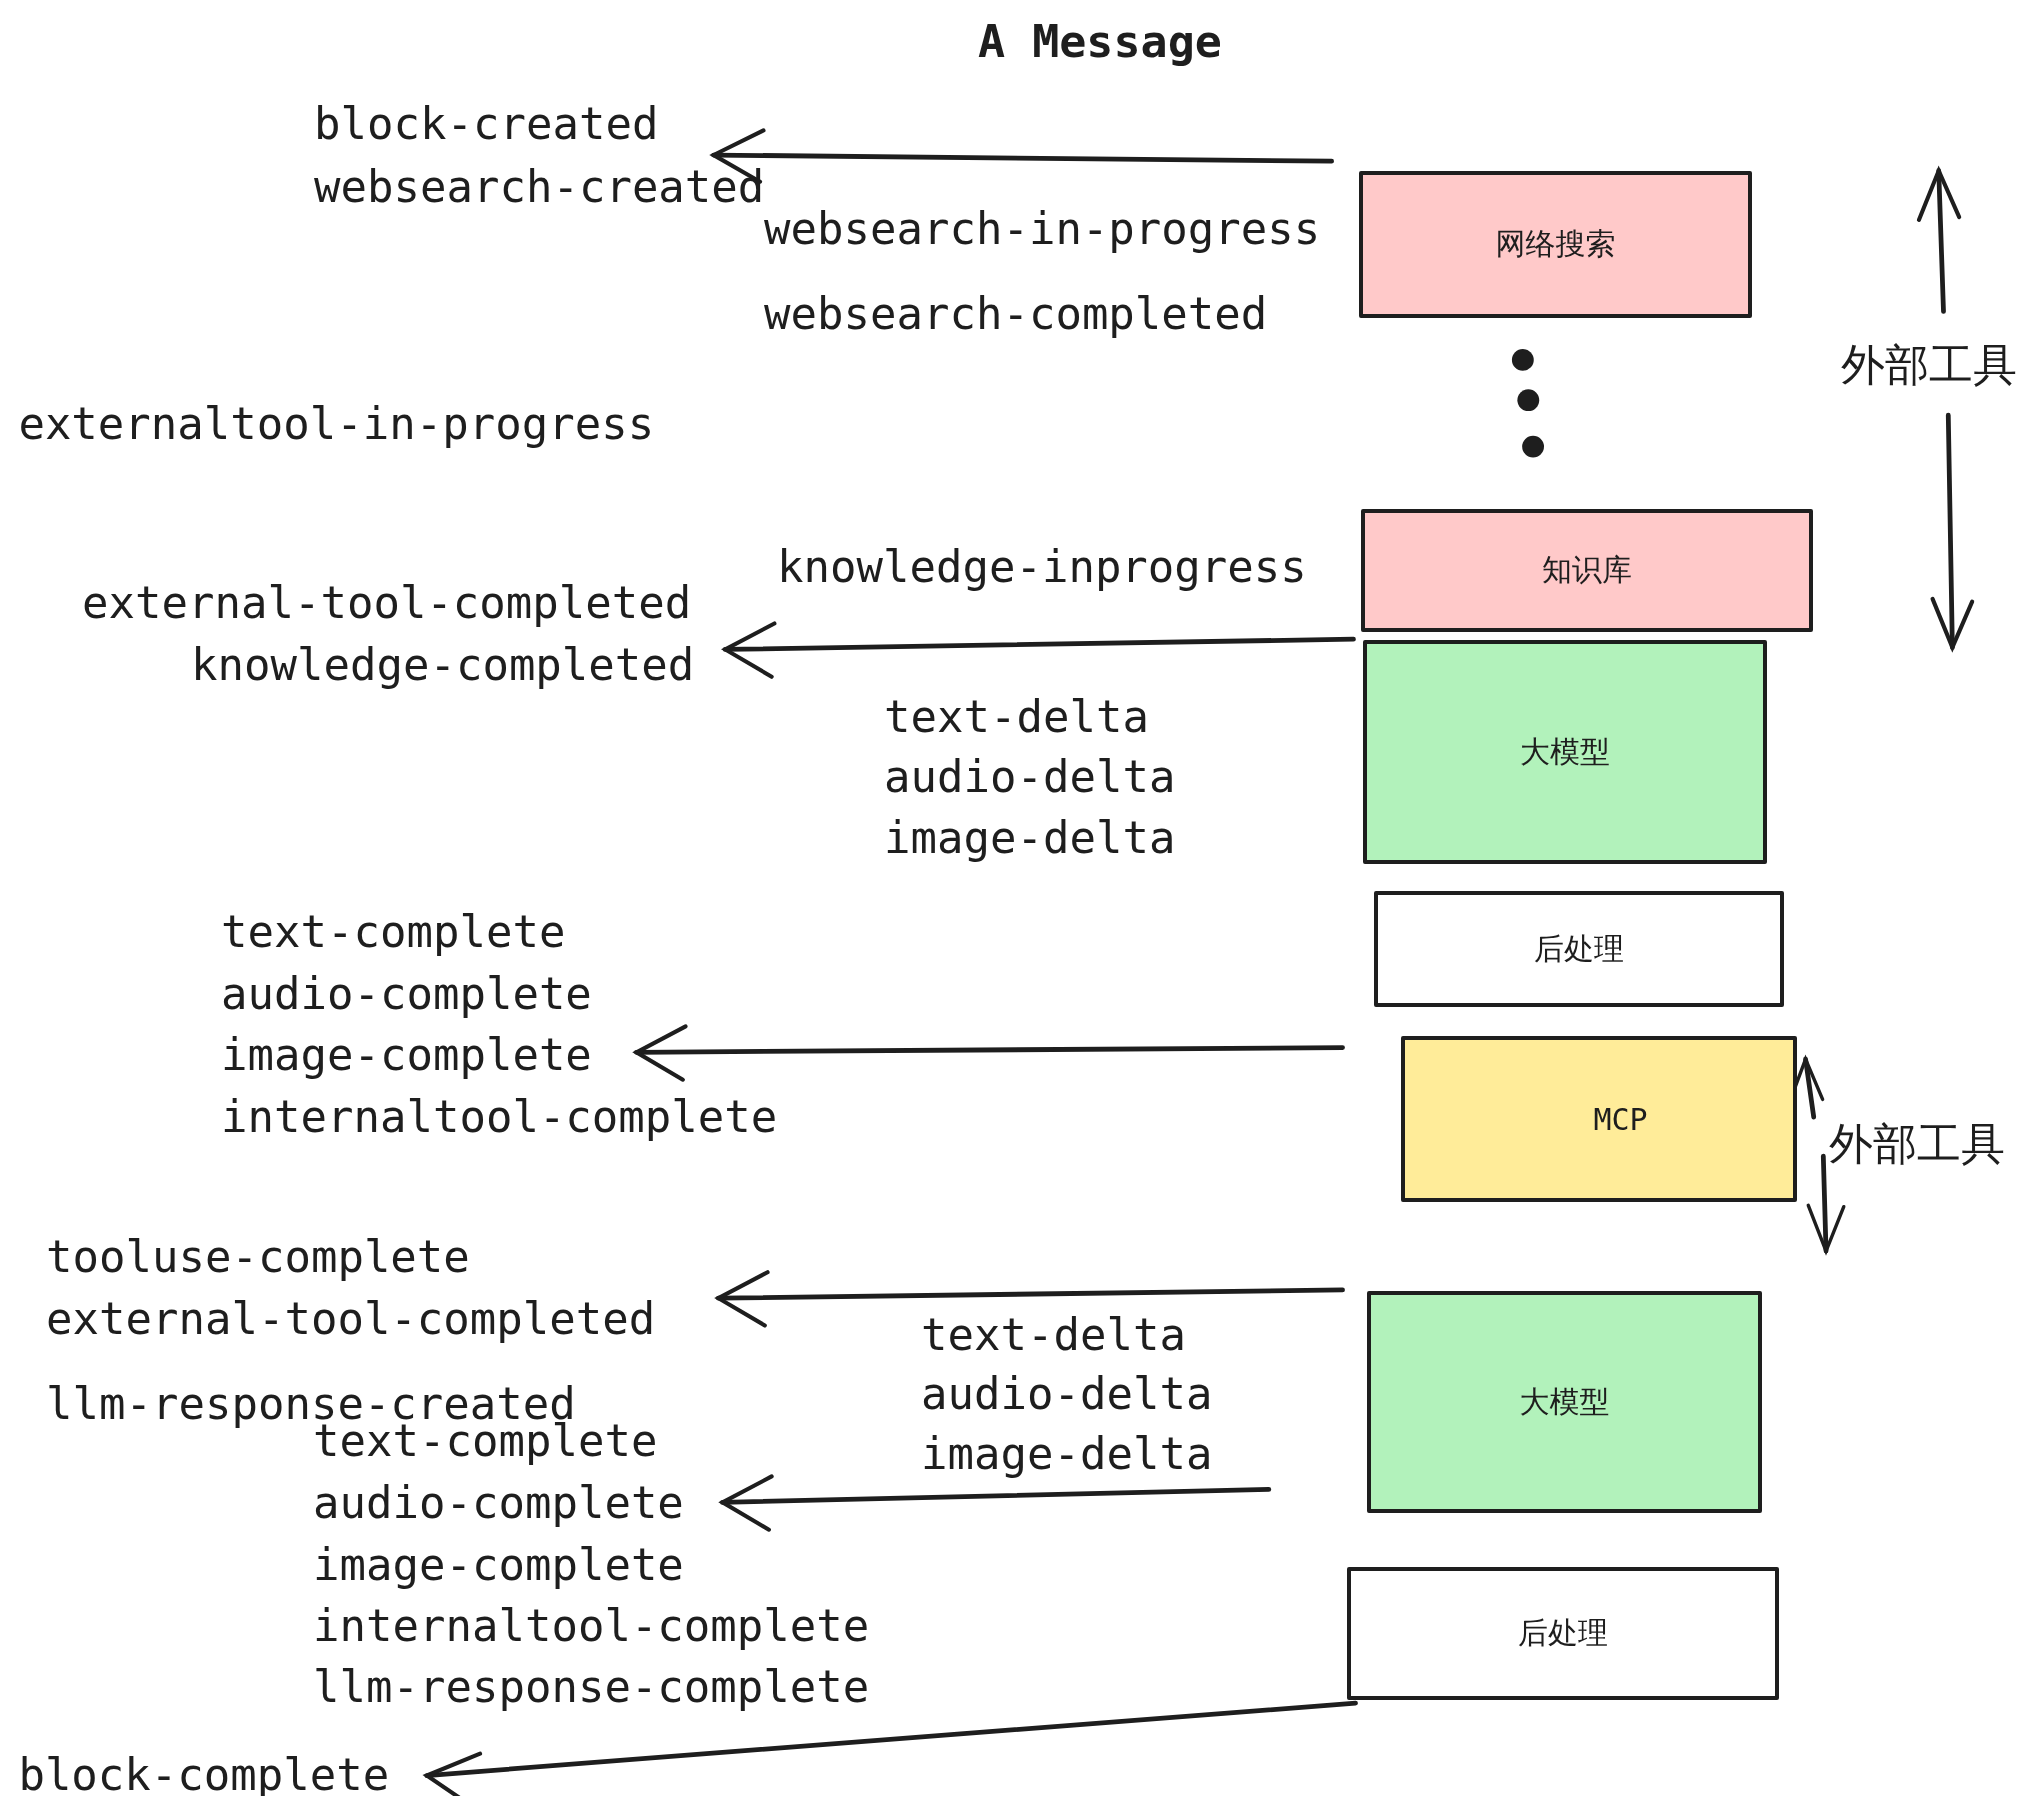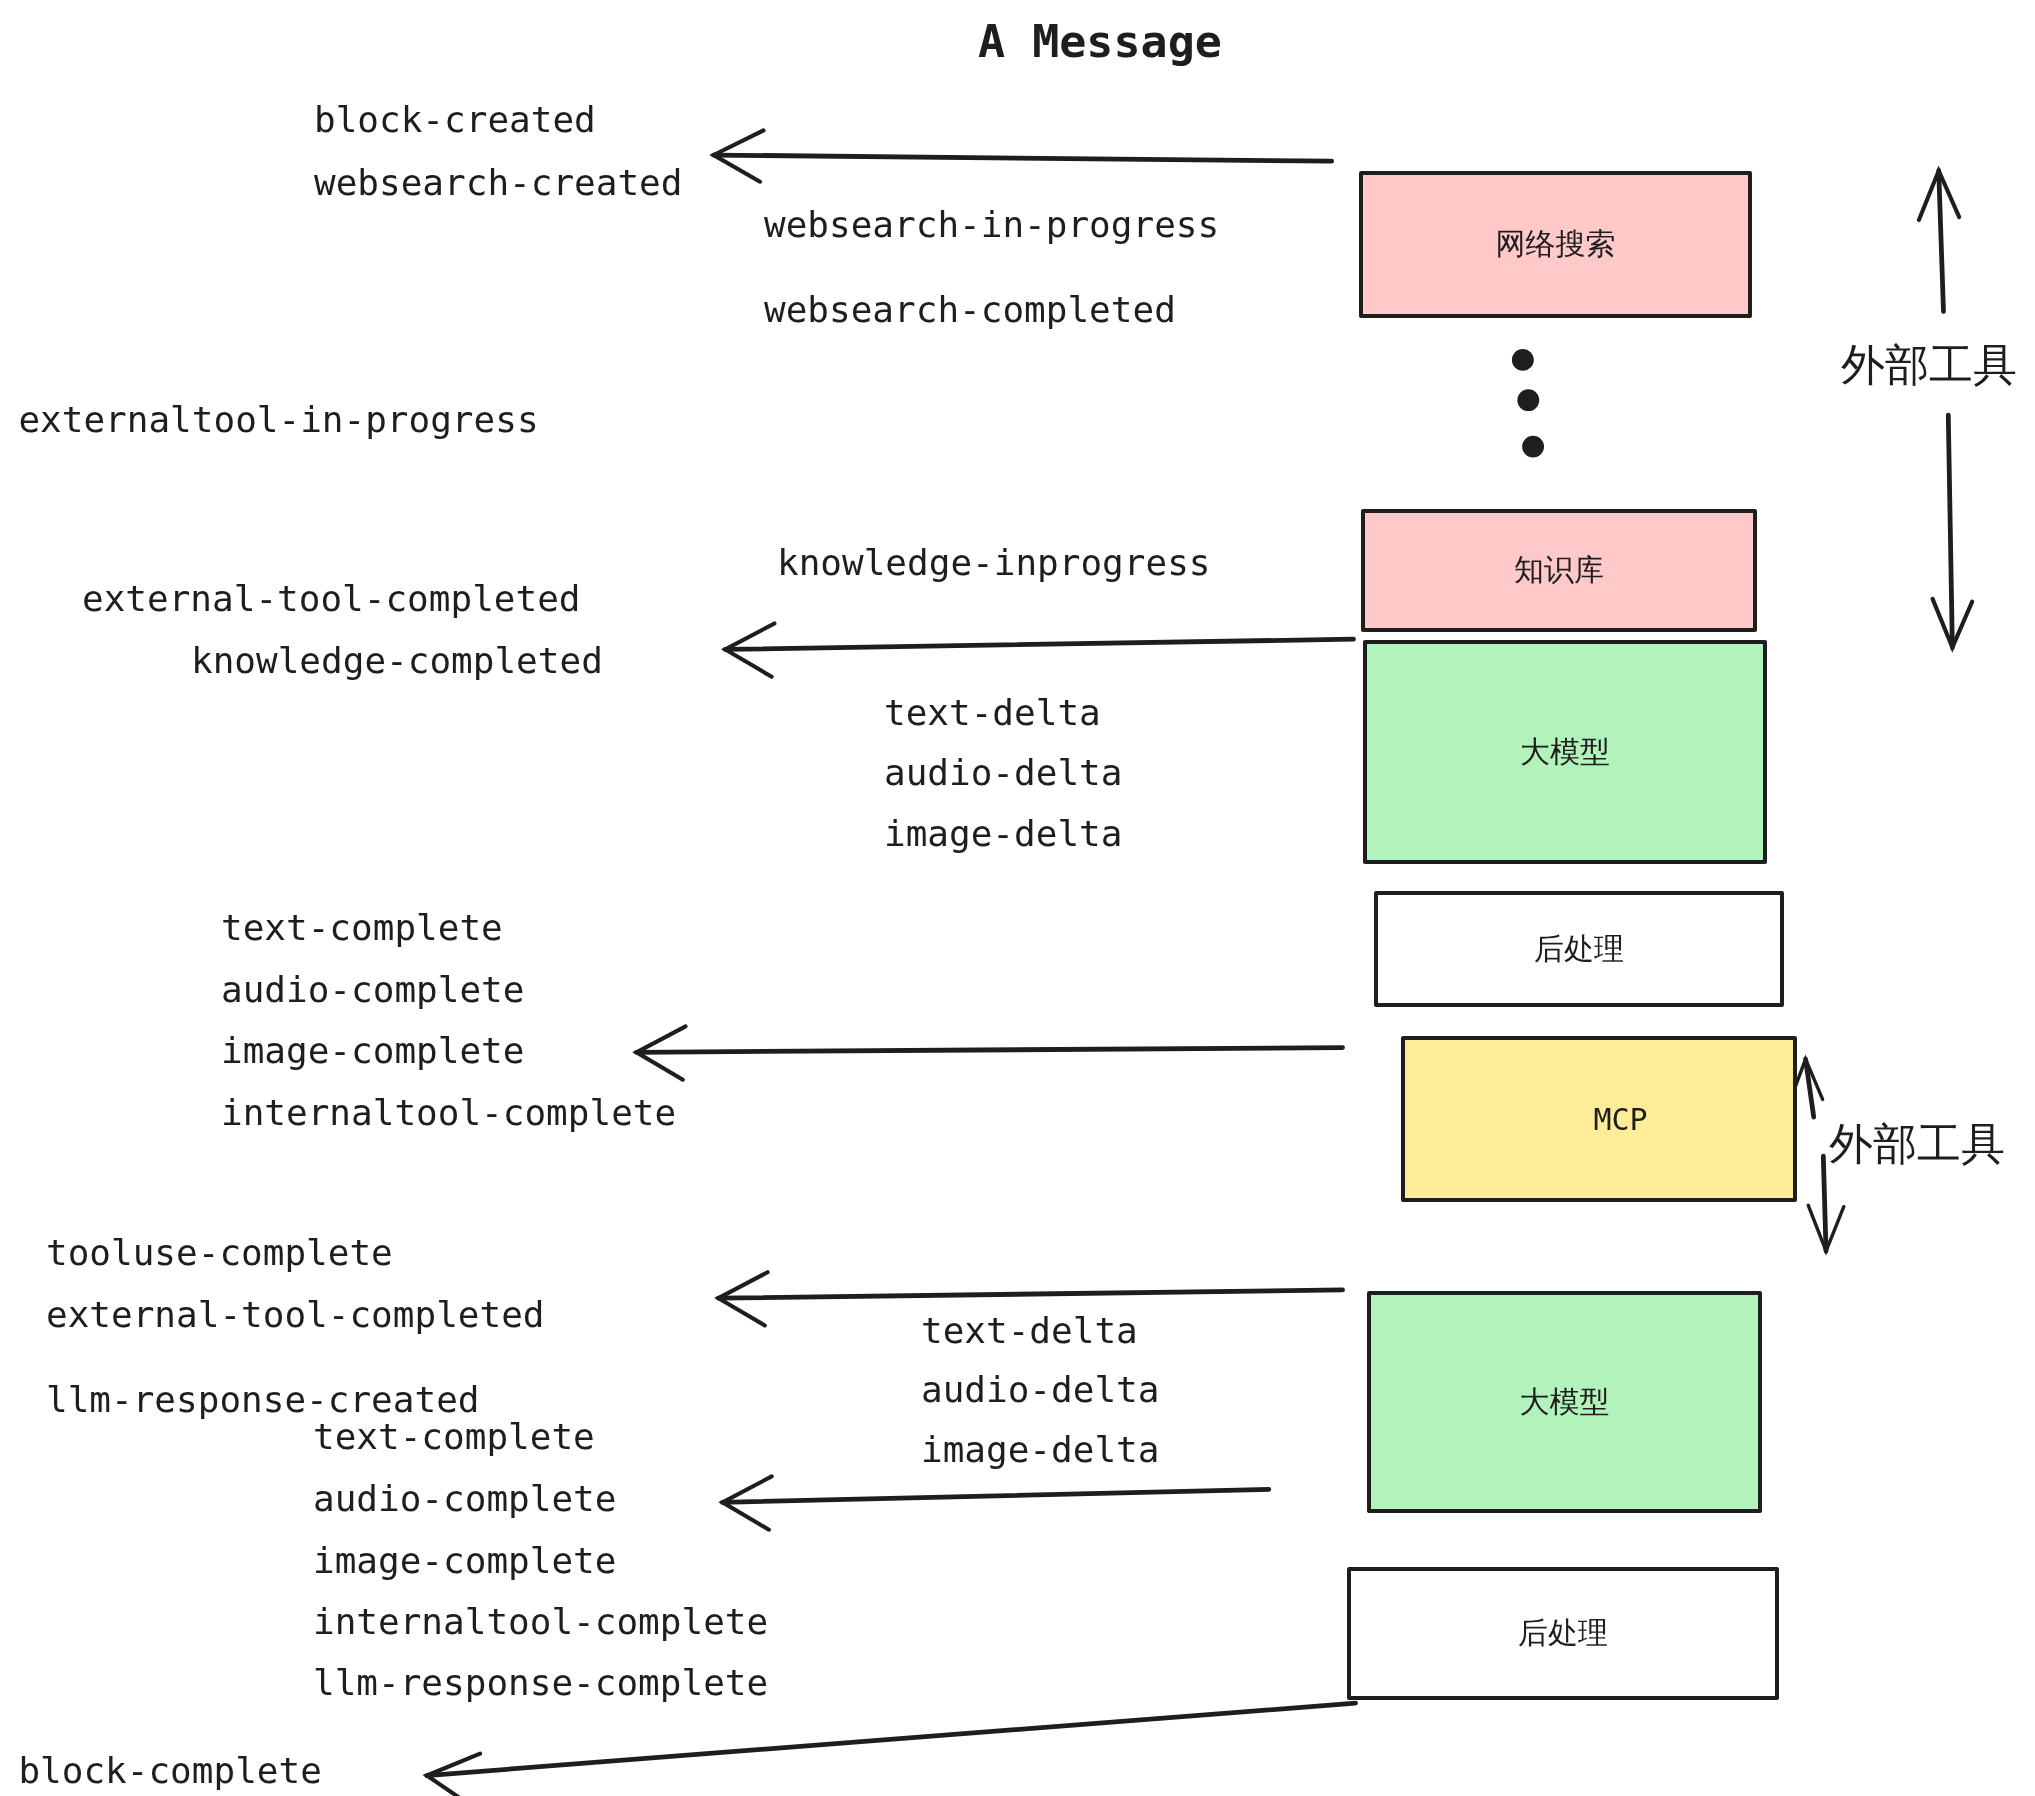--- a/index.html
+++ b/index.html
@@ -3,39 +3,39 @@
 <meta charset="utf-8">
 <style>
   html,body{margin:0;padding:0;}
   body{
     width:2035px;height:1796px;position:relative;background:#ffffff;
     font-family:"DejaVu Sans",sans-serif;color:#1e1e1e;overflow:hidden;
   }
   .stage{position:absolute;inset:0;}
   .event{
     position:absolute;font-family:"DejaVu Sans Mono",monospace;
-    font-size:36px;line-height:1.1;white-space:nowrap;color:#1e1e1e;text-align:right;
+    font-size:44px;line-height:1.1;white-space:nowrap;color:#1e1e1e;text-align:right;
   }
   .title{
     position:absolute;font-family:"DejaVu Sans Mono",monospace;
     font-size:45px;font-weight:bold;white-space:nowrap;color:#1e1e1e;
   }
   .cjk{
     position:absolute;font-family:"DejaVu Sans",sans-serif;
     font-size:44px;white-space:nowrap;color:#1e1e1e;
   }
   .box{
     position:absolute;border:4.1px solid #1e1e1e;border-radius:2px;
     display:flex;align-items:center;justify-content:center;
     font-size:30px;font-family:"DejaVu Sans",sans-serif;color:#1e1e1e;
     box-sizing:border-box;
   }
   .box.mono{font-family:"DejaVu Sans Mono",monospace;}
   .box-websearch{left:1359px;top:171px;width:393px;height:147px;background:#ffc9c9;}
-  .box-knowledge{left:1361px;top:509px;width:396px;height:123px;background:#ffc9c9;}
+  .box-knowledge{left:1361px;top:509px;width:452px;height:123px;background:#ffc9c9;}
   .box-llm1{left:1363px;top:640px;width:404px;height:224px;background:#b2f2bb;}
   .box-post1{left:1374px;top:891px;width:410px;height:116px;background:#ffffff;}
   .box-mcp{left:1401px;top:1036px;width:396px;height:166px;background:#ffec99;padding-left:43px;}
   .box-llm2{left:1367px;top:1291px;width:395px;height:222px;background:#b2f2bb;}
   .box-post2{left:1347px;top:1567px;width:432px;height:133px;background:#ffffff;}
   svg.layer{position:absolute;left:0;top:0;width:2035px;height:1796px;pointer-events:none;}
 </style>
 </head>
 <body>
 

